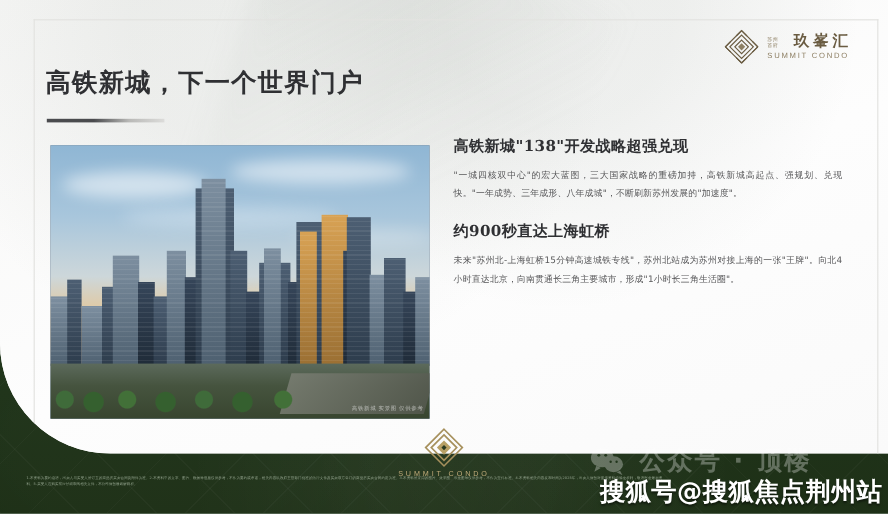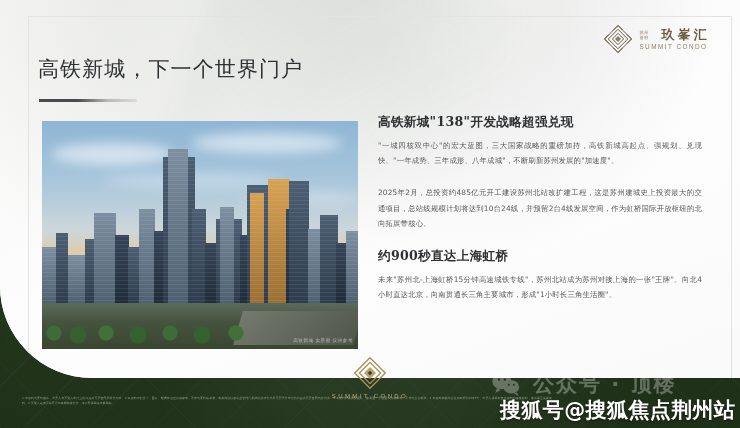--- a/index.html
+++ b/index.html
@@ -61,21 +61,21 @@
   .brand-tiny{font-size:4.2px;color:#8d7f63;letter-spacing:.3px;line-height:1.25;
     display:flex;flex-direction:column;padding-bottom:1px;}
   .brand-cn{font-family:"DejaVu Sans",sans-serif;font-size:13px;color:#6a5c42;
     letter-spacing:3.2px;font-weight:600;}
   .brand-en{font-size:6.4px;color:#8d7f63;letter-spacing:1.45px;margin-top:2.5px;}
 
   
   .headline{
     position:absolute;left:38px;top:55px;
     font-family:"DejaVu Serif","Liberation Serif",serif;
-    font-size:21px;color:#2f3033;letter-spacing:1.1px;font-weight:400;
+    font-size:21px;color:#2f3033;letter-spacing:1.1px;font-weight:700;
   }
   .rule{position:absolute;left:39px;top:99px;width:98px;height:3px;
     background:linear-gradient(90deg,#4a4b4e 0 40%,#b9b9b7 70%,#dcdcda 100%);}
 
   
   .photo{
     position:absolute;left:42px;top:121px;width:316px;height:228px;overflow:hidden;
     background:#6c8295;
   }
   .sky{position:absolute;inset:0;
@@ -218,21 +218,20 @@
     </div>
 
     <div class="col">
 
       <div class="sec">
         <h3>高铁新城"138"开发战略超强兑现</h3>
         <p>"一城四核双中心"的宏大蓝图，三大国家战略的重磅加持，高铁新城高起点、强规划、兑现快。"一年成势、三年成形、八年成城"，不断刷新苏州发展的"加速度"。</p>
       </div>
 
       <div class="sec">
-        <p>2025年2月，总投资约485亿元开工建设苏州北站改扩建工程，这是苏州建城史上投资最大的交通项目，总站线规模计划将达到10台24线，并预留2台4线发展空间，作为虹桥国际开放枢纽的北向拓展带核心。</p>
       </div>
 
       <div class="sec">
         <h3>约900秒直达上海虹桥</h3>
         <p>未来"苏州北-上海虹桥15分钟高速城铁专线"，苏州北站成为苏州对接上海的一张"王牌"。向北4小时直达北京，向南贯通长三角主要城市，形成"1小时长三角生活圈"。</p>
       </div>
 
     </div>
   </div>
 

